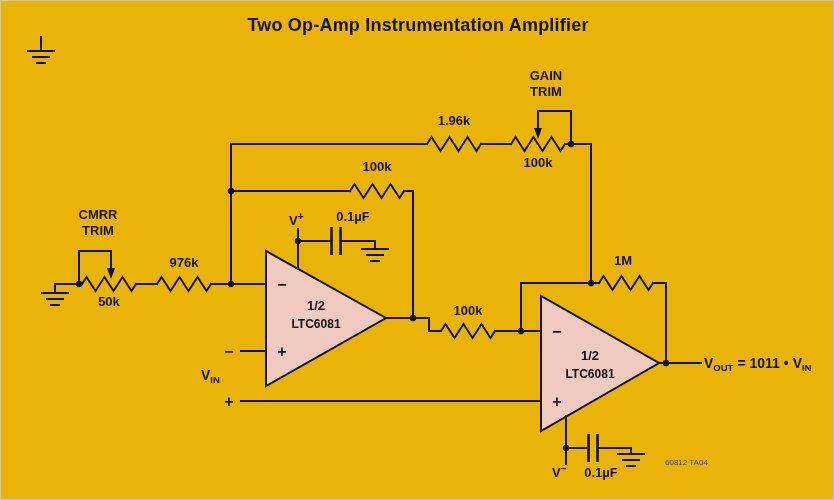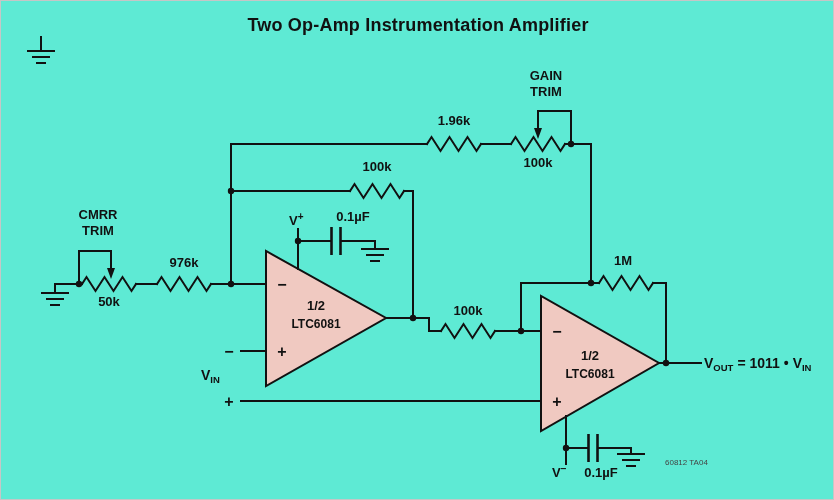--- a/index.html
+++ b/index.html
@@ -1,17 +1,17 @@
 <!DOCTYPE html>
 <html><head>
 <meta charset="utf-8">
 <style>
   html,body{margin:0;padding:0;background:#ffffff;}
   #frame{position:relative;width:834px;height:500px;box-sizing:border-box;
-         border:1px solid #c6c6c6;background:#5eead4;overflow:hidden;}
+         border:1px solid #c6c6c6;background:#eab308;overflow:hidden;}
   svg{display:block;}
   text,tspan{font-family:"Liberation Sans", sans-serif;fill:#111;}
   .title{font-size:18px;font-weight:bold;text-anchor:middle;letter-spacing:.2px;}
   .lbl{font-size:13px;font-weight:bold;text-anchor:middle;}
   .lbls{font-size:13px;font-weight:bold;text-anchor:start;}
   .sgn{font-size:16px;font-weight:bold;text-anchor:middle;}
   .part{font-size:12px;font-weight:bold;text-anchor:middle;}
   .half{font-size:13px;font-weight:bold;text-anchor:middle;}
   .formula{font-size:14px;font-weight:bold;text-anchor:start;}
   .sub{font-size:9.5px;font-weight:bold;}

